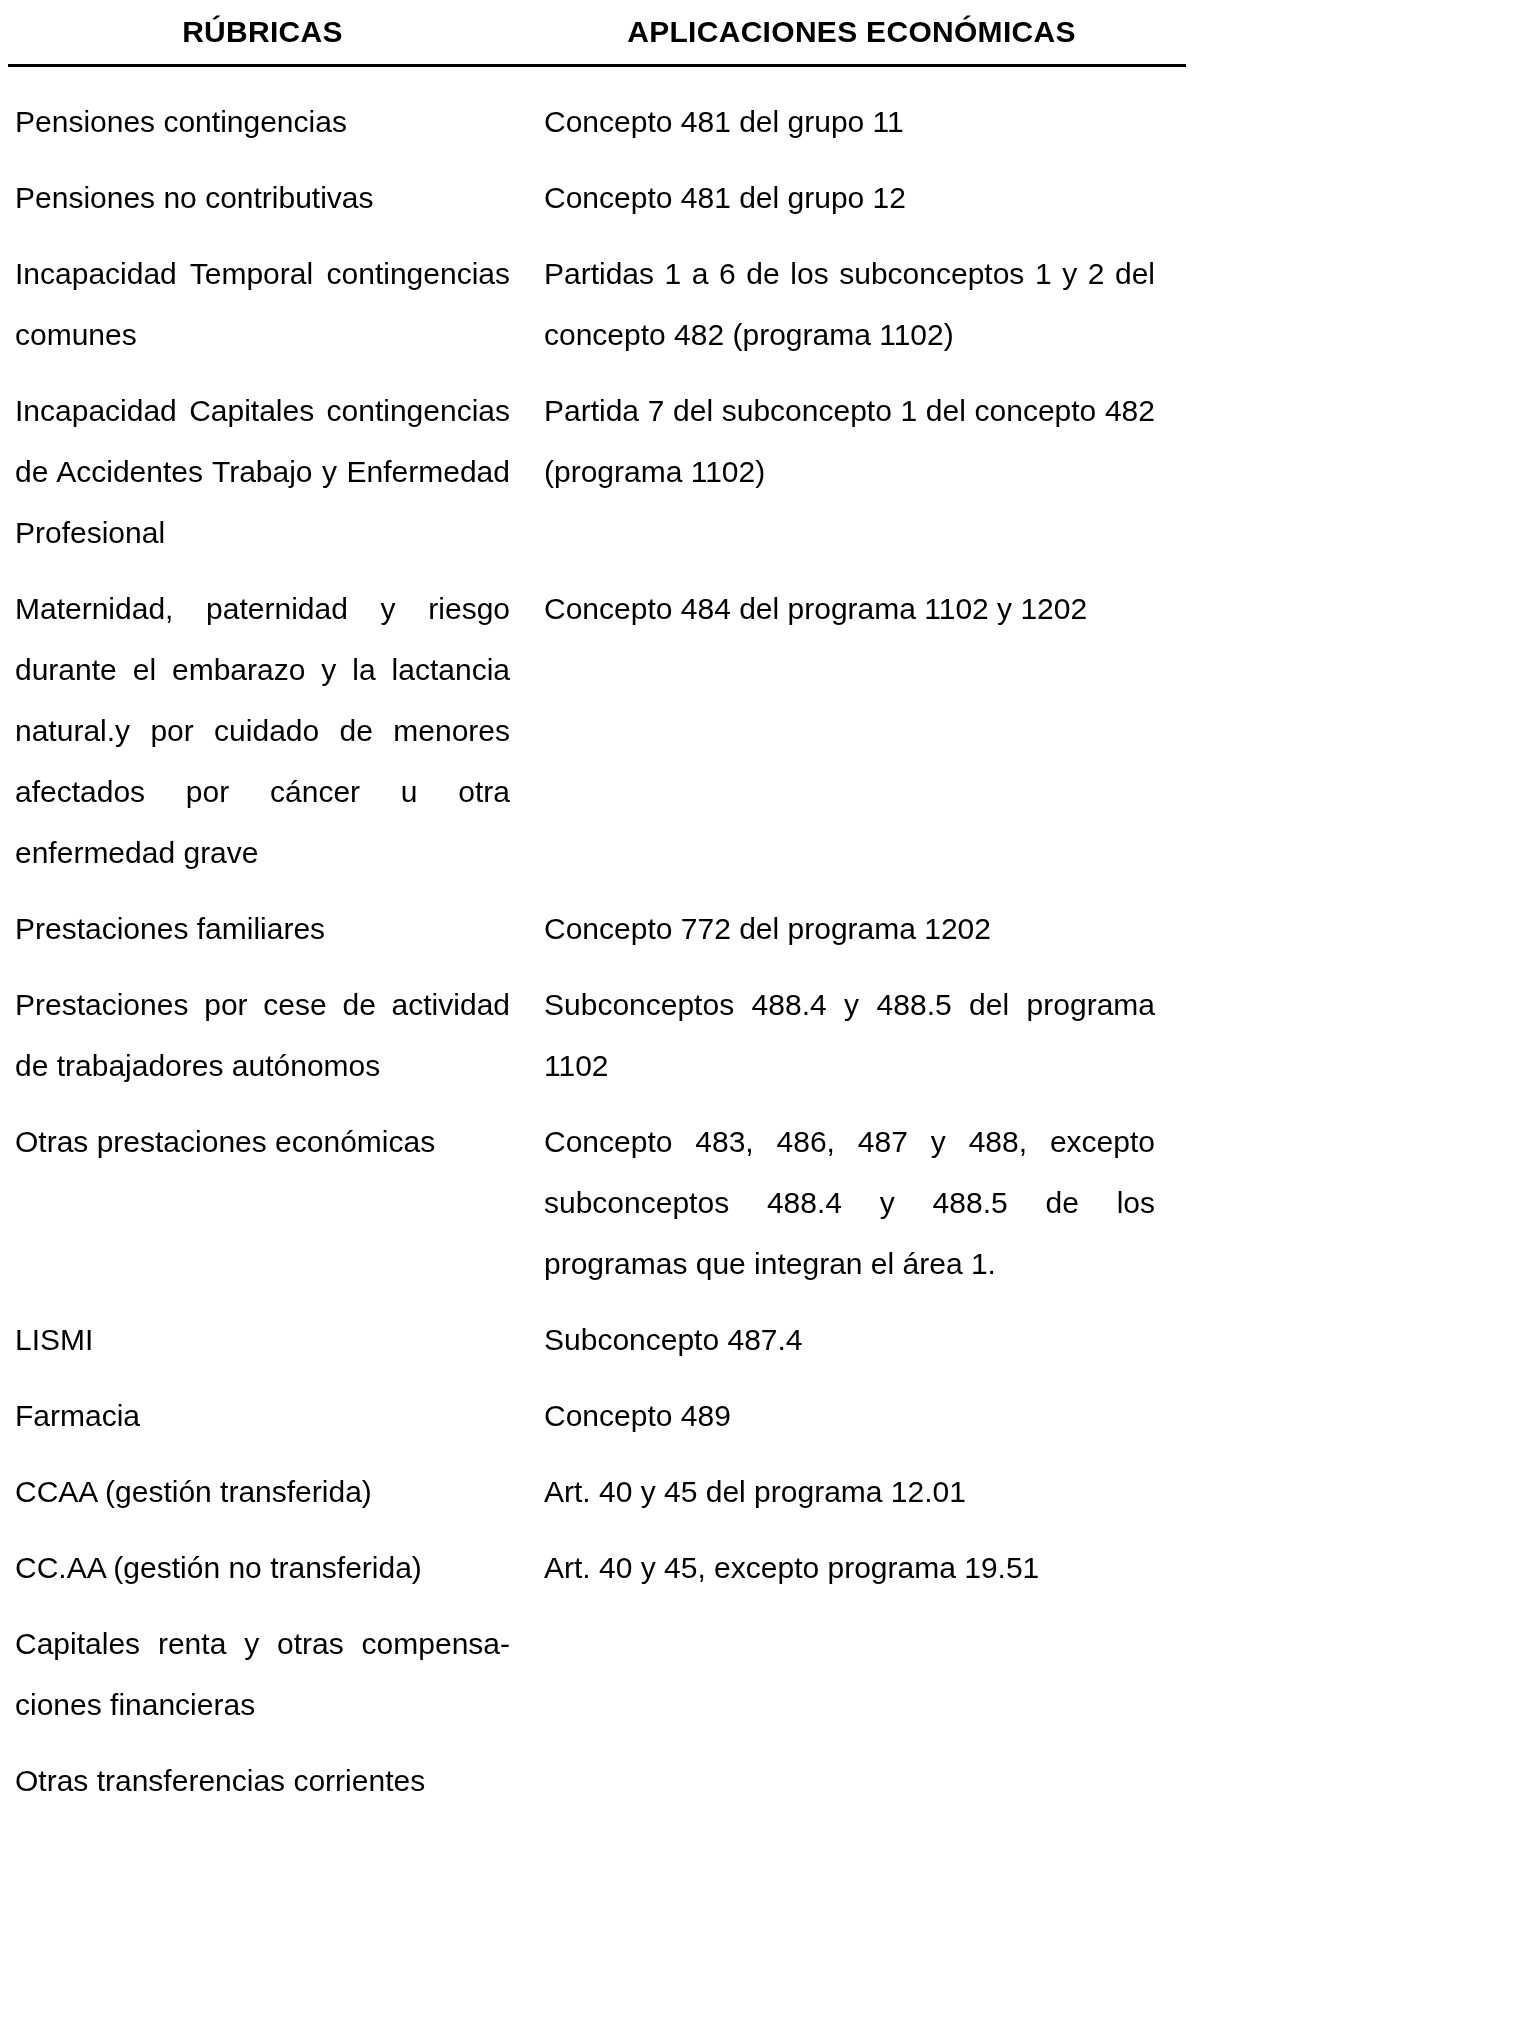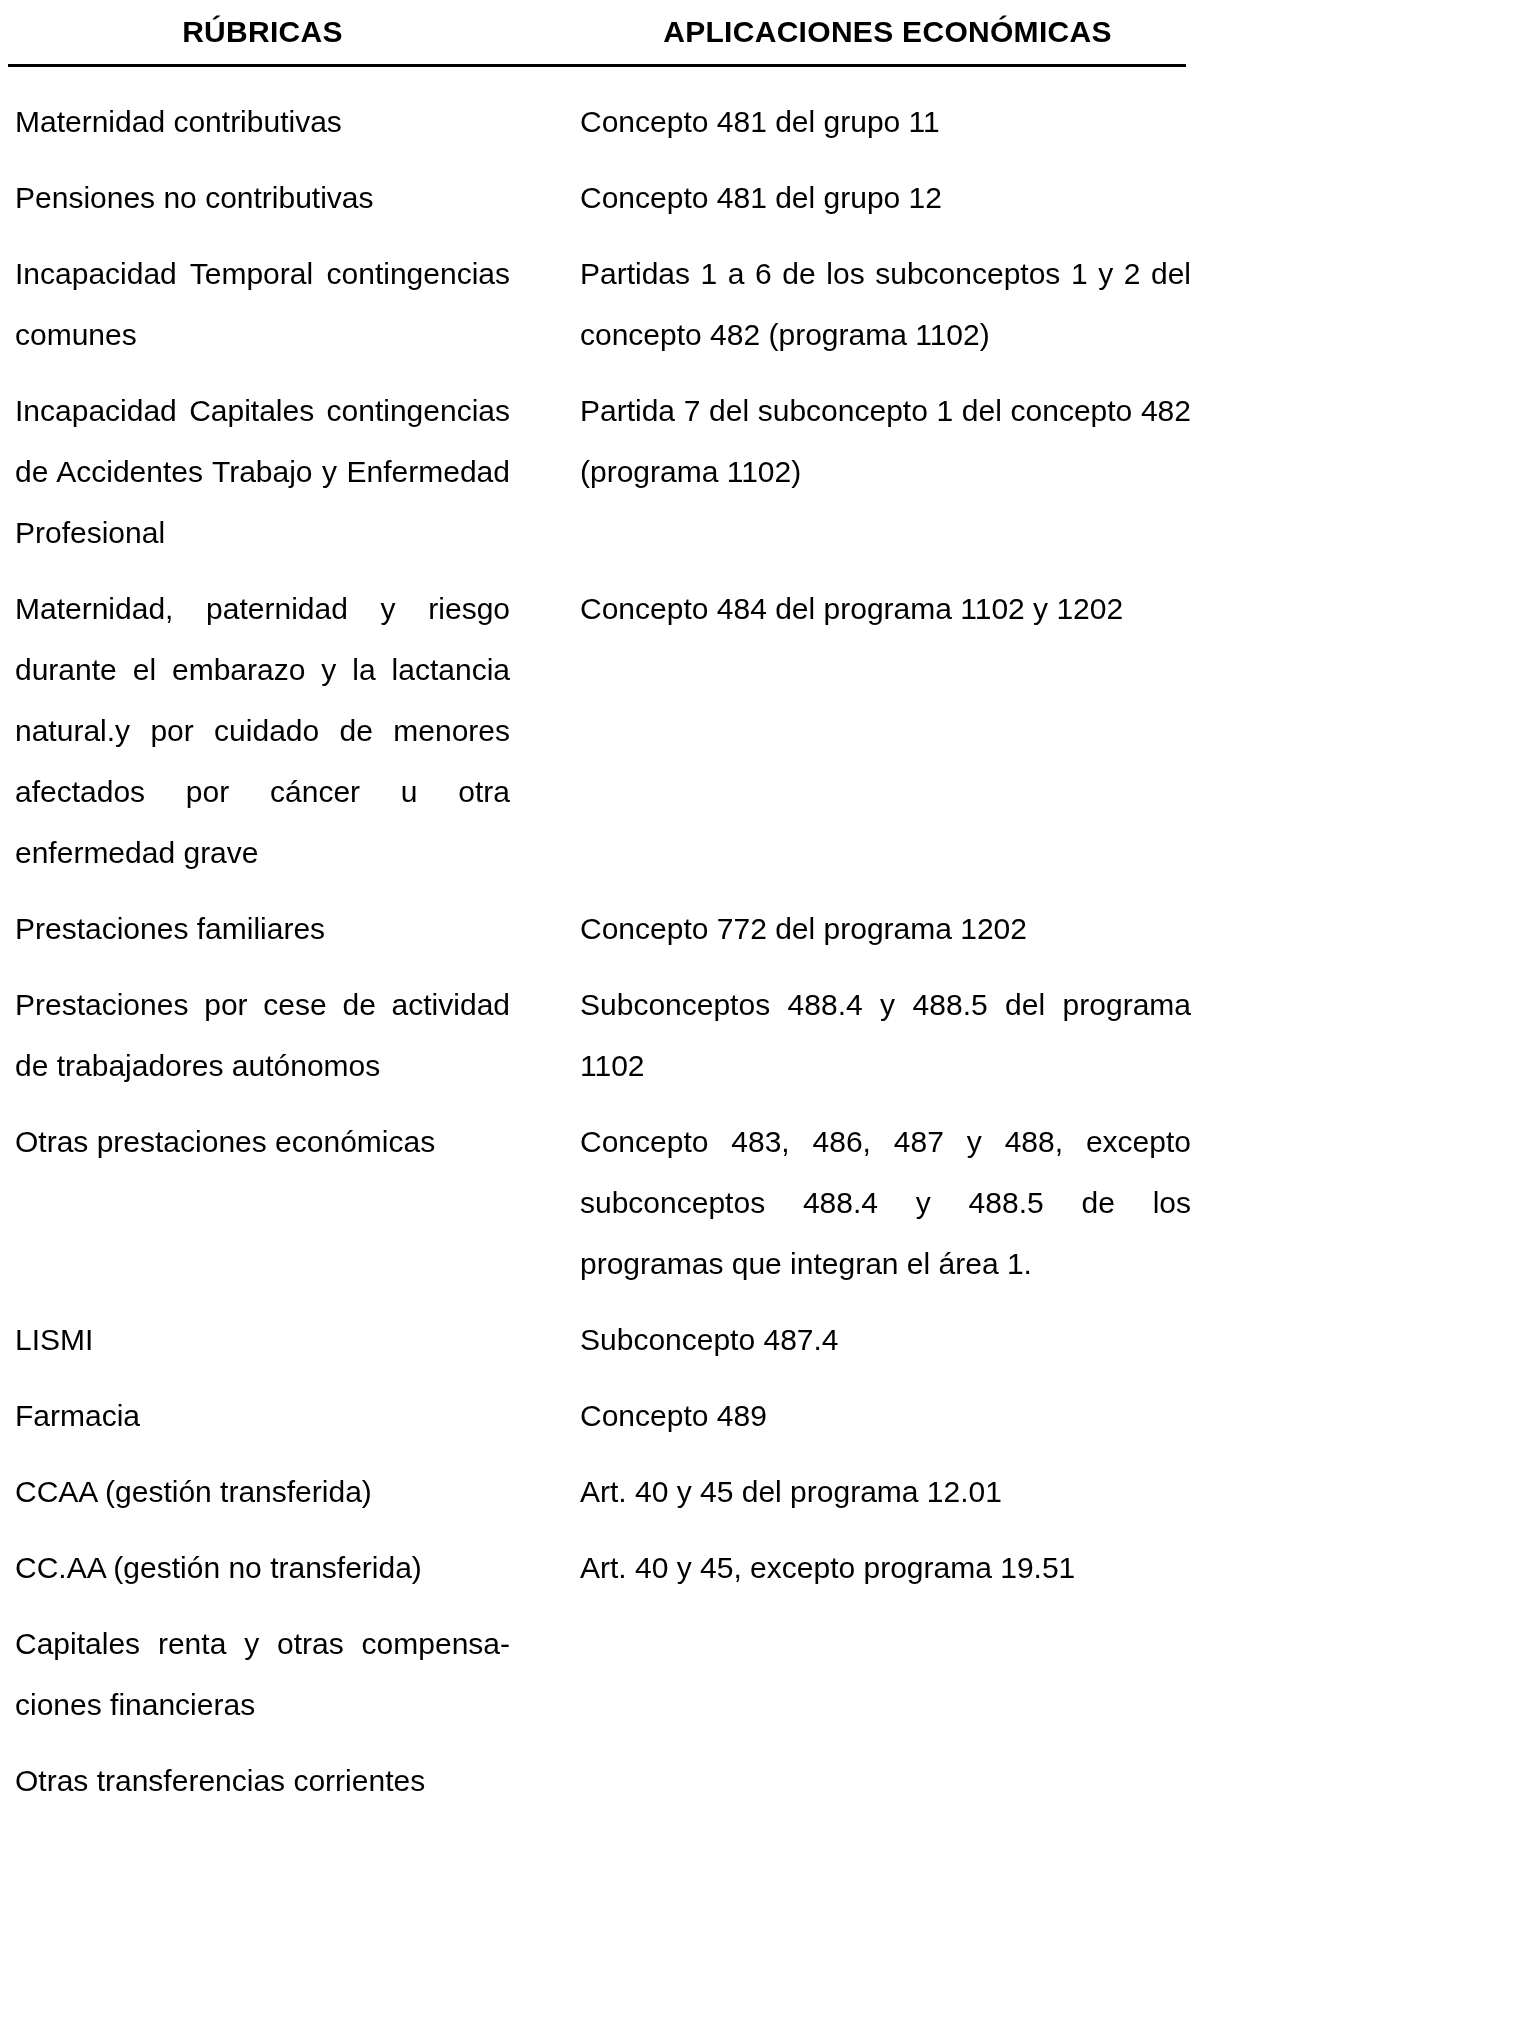--- a/index.html
+++ b/index.html
@@ -14,21 +14,21 @@
     height: 2032px;
     overflow: hidden;
   }
   .page {
     padding: 12px 0 0 15px;
     width: 1185px;
   }
   .grid {
     display: grid;
     grid-template-columns: 495px 615px;
-    column-gap: 70px;
+    column-gap: 34px;
   }
   .header-row {
     margin-bottom: 12px;
   }
   .th {
     font-size: 30px;
     font-weight: bold;
     text-align: center;
     line-height: 40px;
     letter-spacing: 0.3px;
@@ -57,21 +57,21 @@
 <div class="page">
 
   <div class="grid header-row">
     <div class="th">RÚBRICAS</div>
     <div class="th">APLICACIONES ECONÓMICAS</div>
   </div>
 
   <hr class="rule">
 
   <div class="grid row">
-    <div class="cell left">Maternidad contributivas</div>
+    <div class="cell left">Pensiones contingencias</div>
     <div class="cell right">Concepto 481 del grupo 11</div>
   </div>
 
   <div class="grid row">
     <div class="cell left">Pensiones no contributivas</div>
     <div class="cell right">Concepto 481 del grupo 12</div>
   </div>
 
   <div class="grid row">
     <div class="cell left">Incapacidad Temporal contingencias comunes</div>

